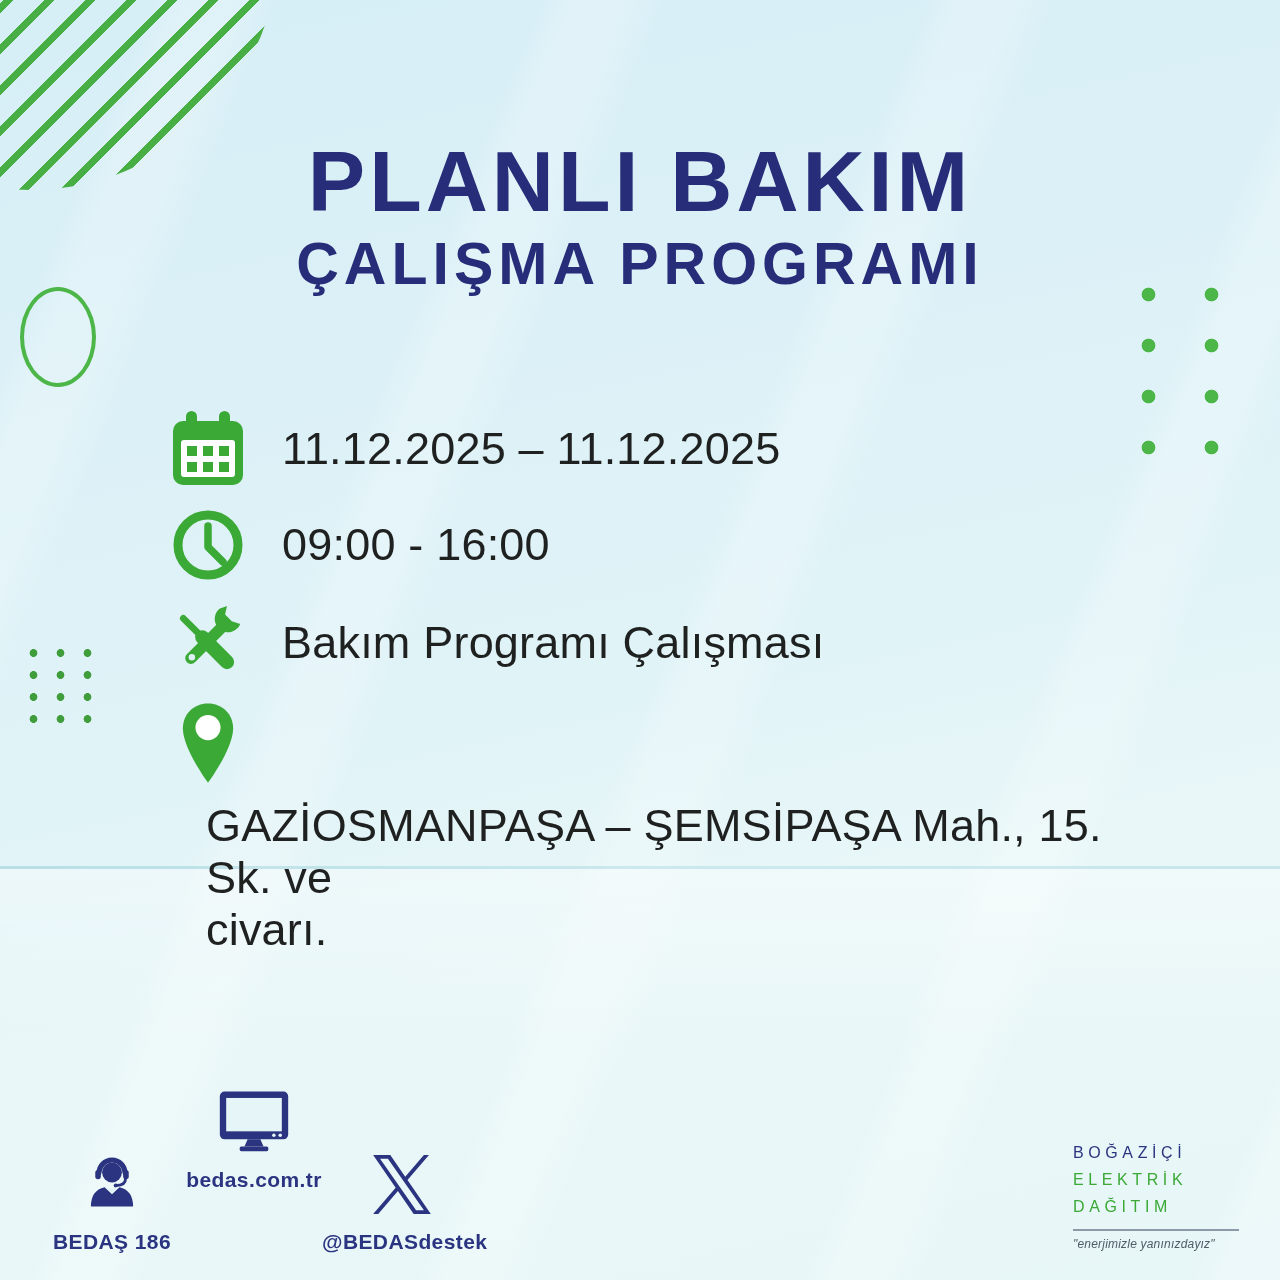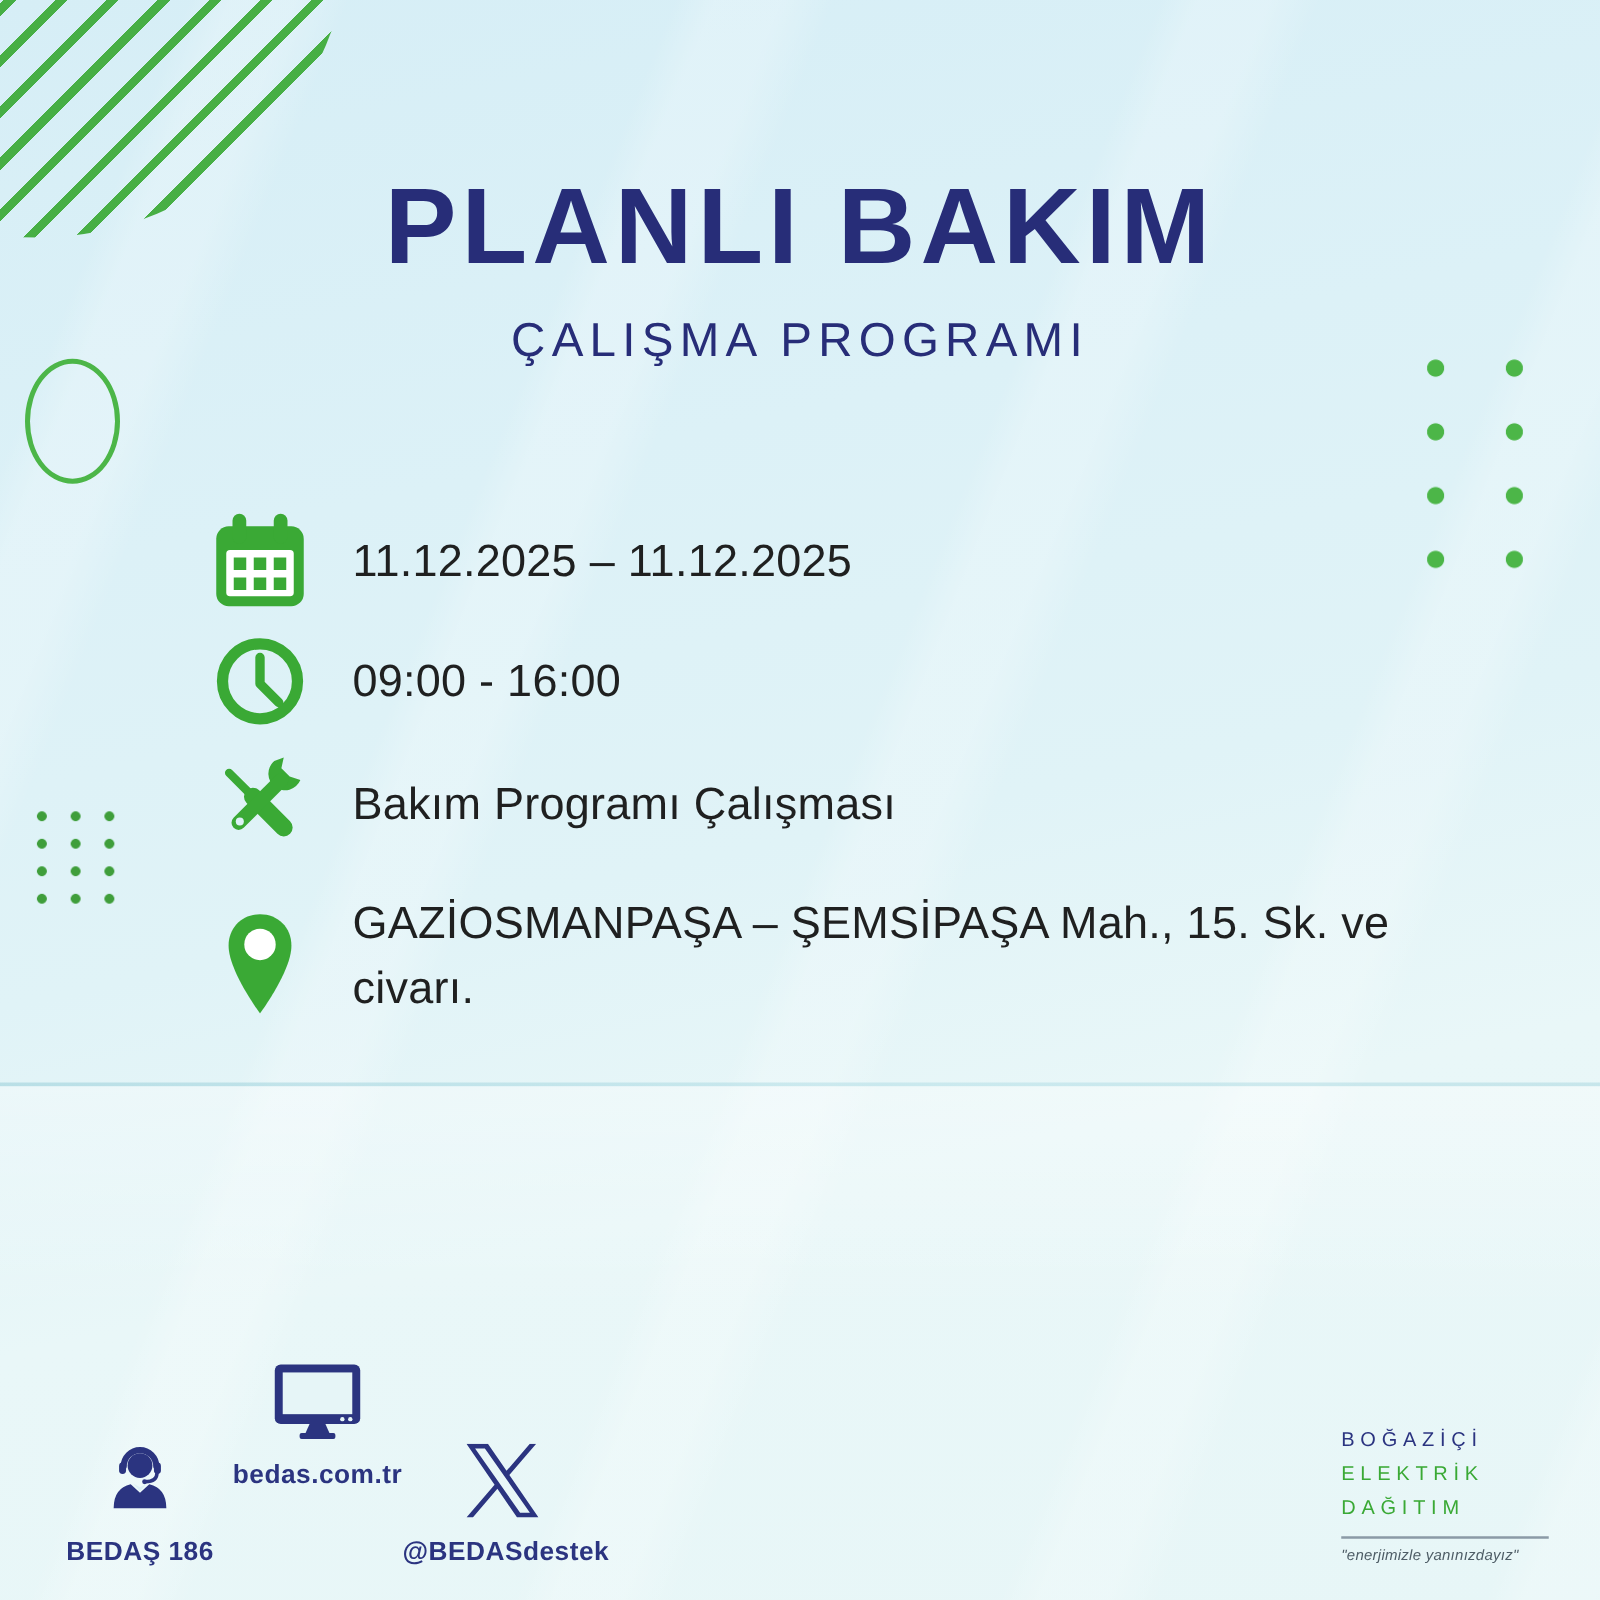--- a/index.html
+++ b/index.html
@@ -53,35 +53,35 @@
     background-image:radial-gradient(circle, var(--dot-green-small) 3.6px, rgba(68,163,63,0) 4.2px);
     background-size:27px 22px;background-position:3px 3px;
   }
 
   
   .header{position:absolute;left:0;top:138px;width:100%;text-align:center;color:var(--navy);}
   .header h1{
     margin:0;font-size:86px;line-height:1;font-weight:bold;letter-spacing:4px;
   }
   .header h2{
-    margin:30px 0 0 0;font-size:38px;line-height:1;font-weight:normal;letter-spacing:5px;
+    margin:11px 0 0 0;font-size:59px;line-height:1;font-weight:bold;letter-spacing:5px;
   }
 
   
   .details{position:absolute;left:170px;top:0;width:1010px;}
   .row{position:absolute;left:0;display:flex;align-items:center;}
   .row .ic{width:76px;display:flex;justify-content:center;flex-shrink:0;}
   .row .txt{
-    margin-left:36px;font-size:36px;color:var(--text-dark);line-height:52px;
+    margin-left:36px;font-size:45px;color:var(--text-dark);line-height:52px;
     letter-spacing:0.2px;
   }
   .row-date{top:408px;height:82px;}
   .row-time{top:506px;height:78px;}
   .row-work{top:604px;height:78px;}
-  .row-loc{top:700px;align-items:flex-end;}
+  .row-loc{top:700px;align-items:flex-start;flex-direction:column;}
   .row-loc .txt{margin-top:12px;max-width:900px;}
 
   
   .contact{position:absolute;text-align:center;color:var(--footer-navy);}
   .contact .cic{height:64px;display:flex;align-items:flex-end;justify-content:center;}
   .contact .clabel{margin-top:16px;font-size:21px;font-weight:bold;letter-spacing:0.4px;text-align:center;}
   .contact-1{left:44px;top:1150px;width:136px;}
   .contact-2{left:186px;top:1088px;width:136px;}
   .contact-3{left:322px;top:1150px;width:160px;}
 

